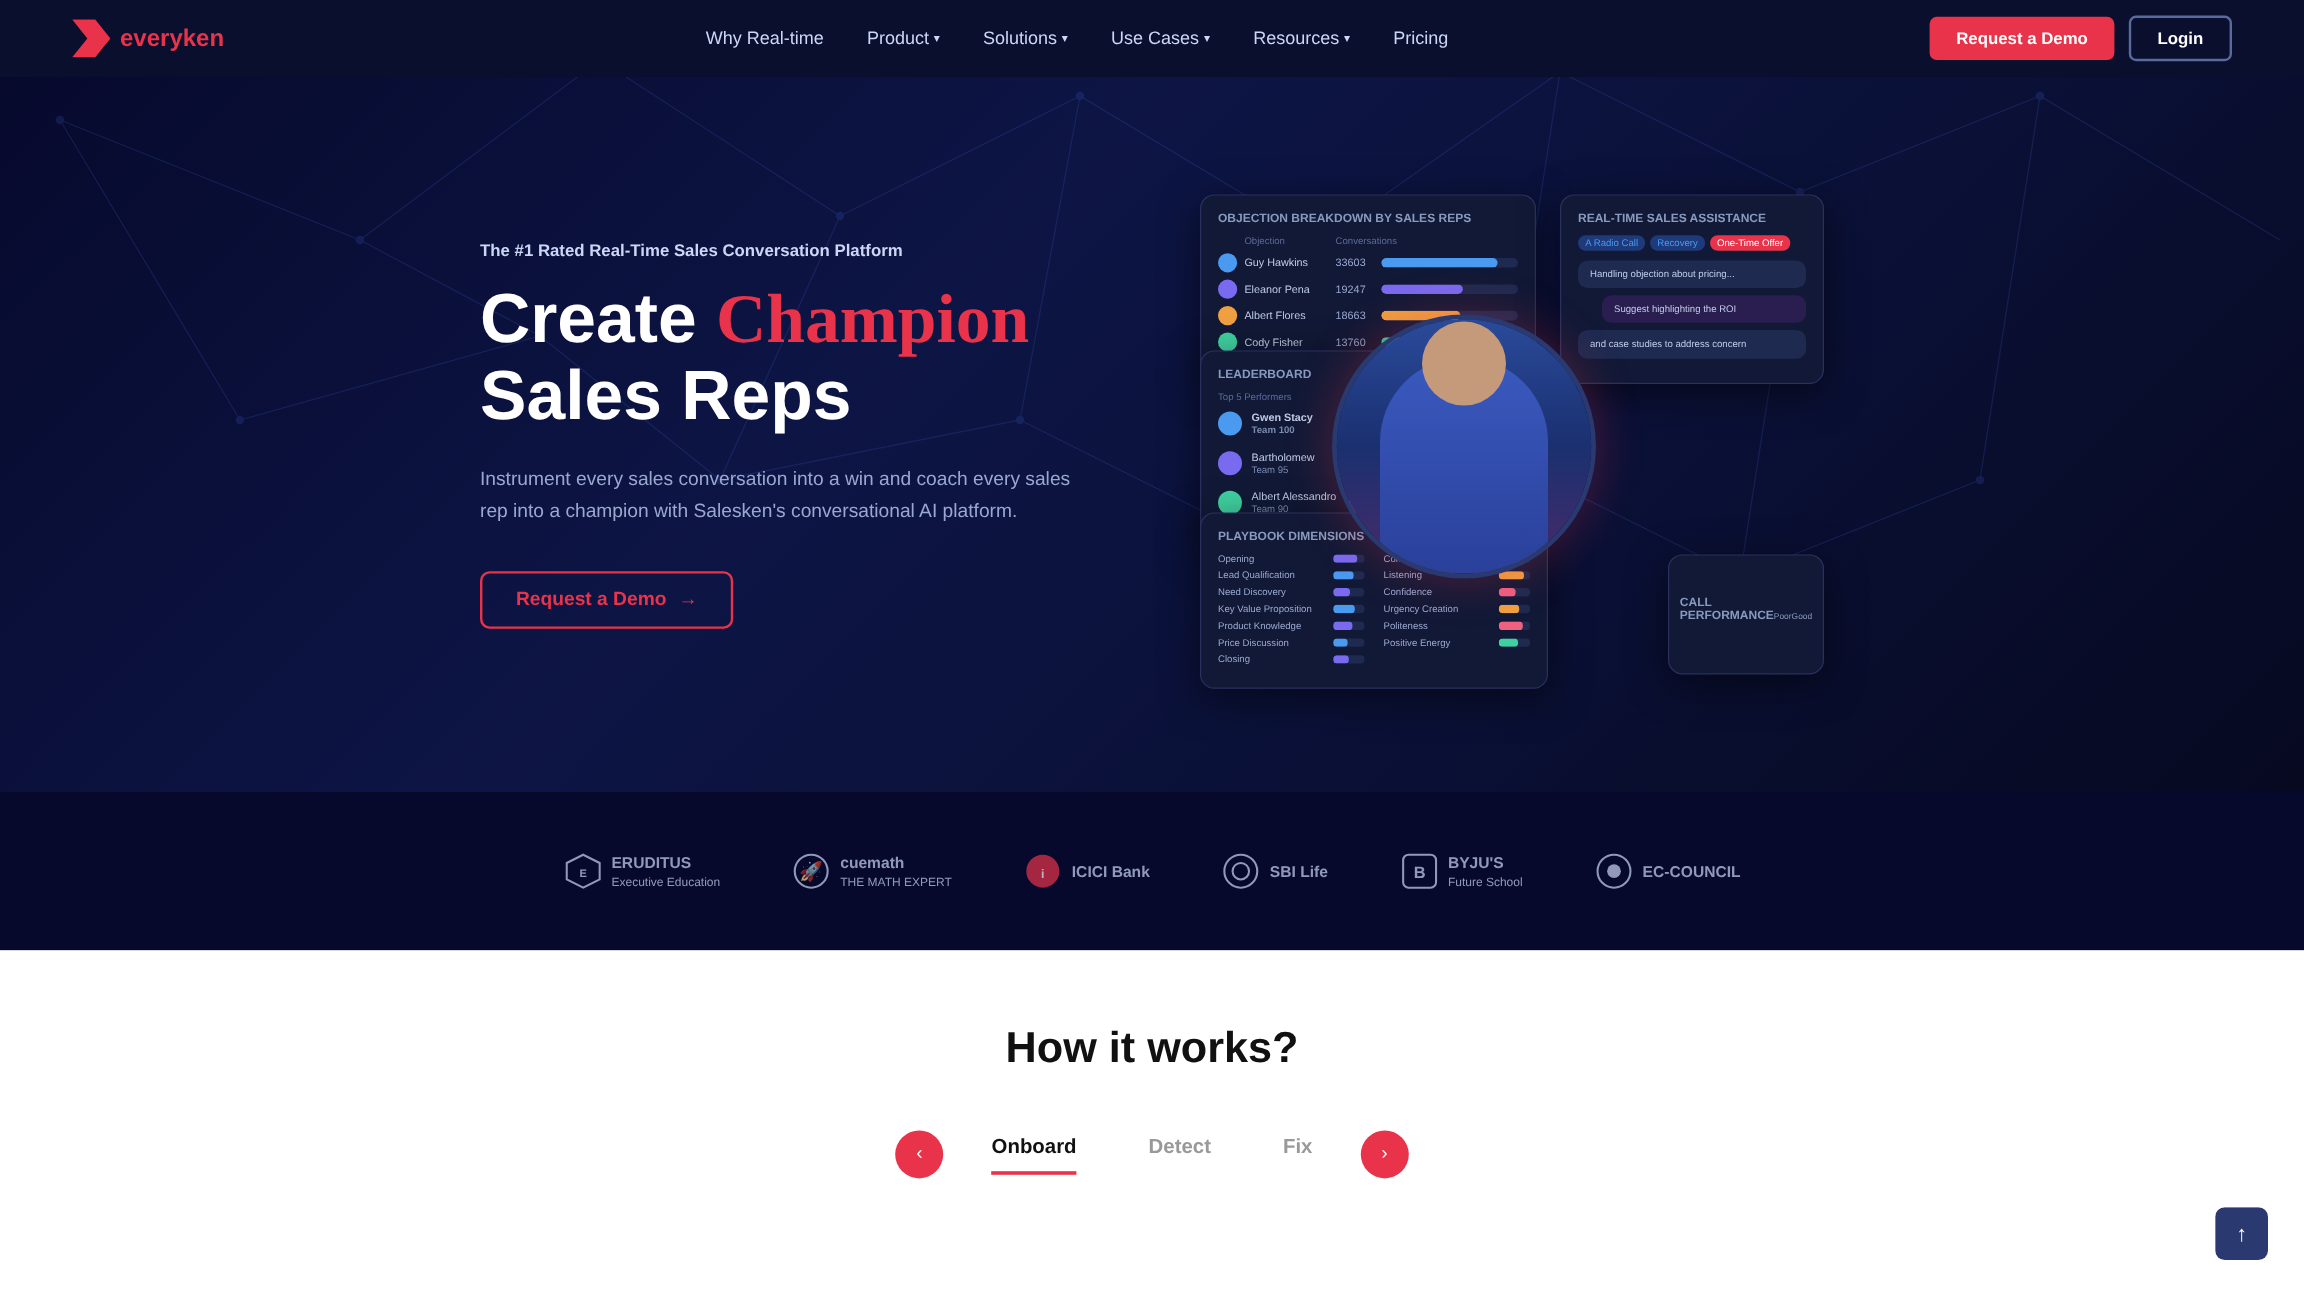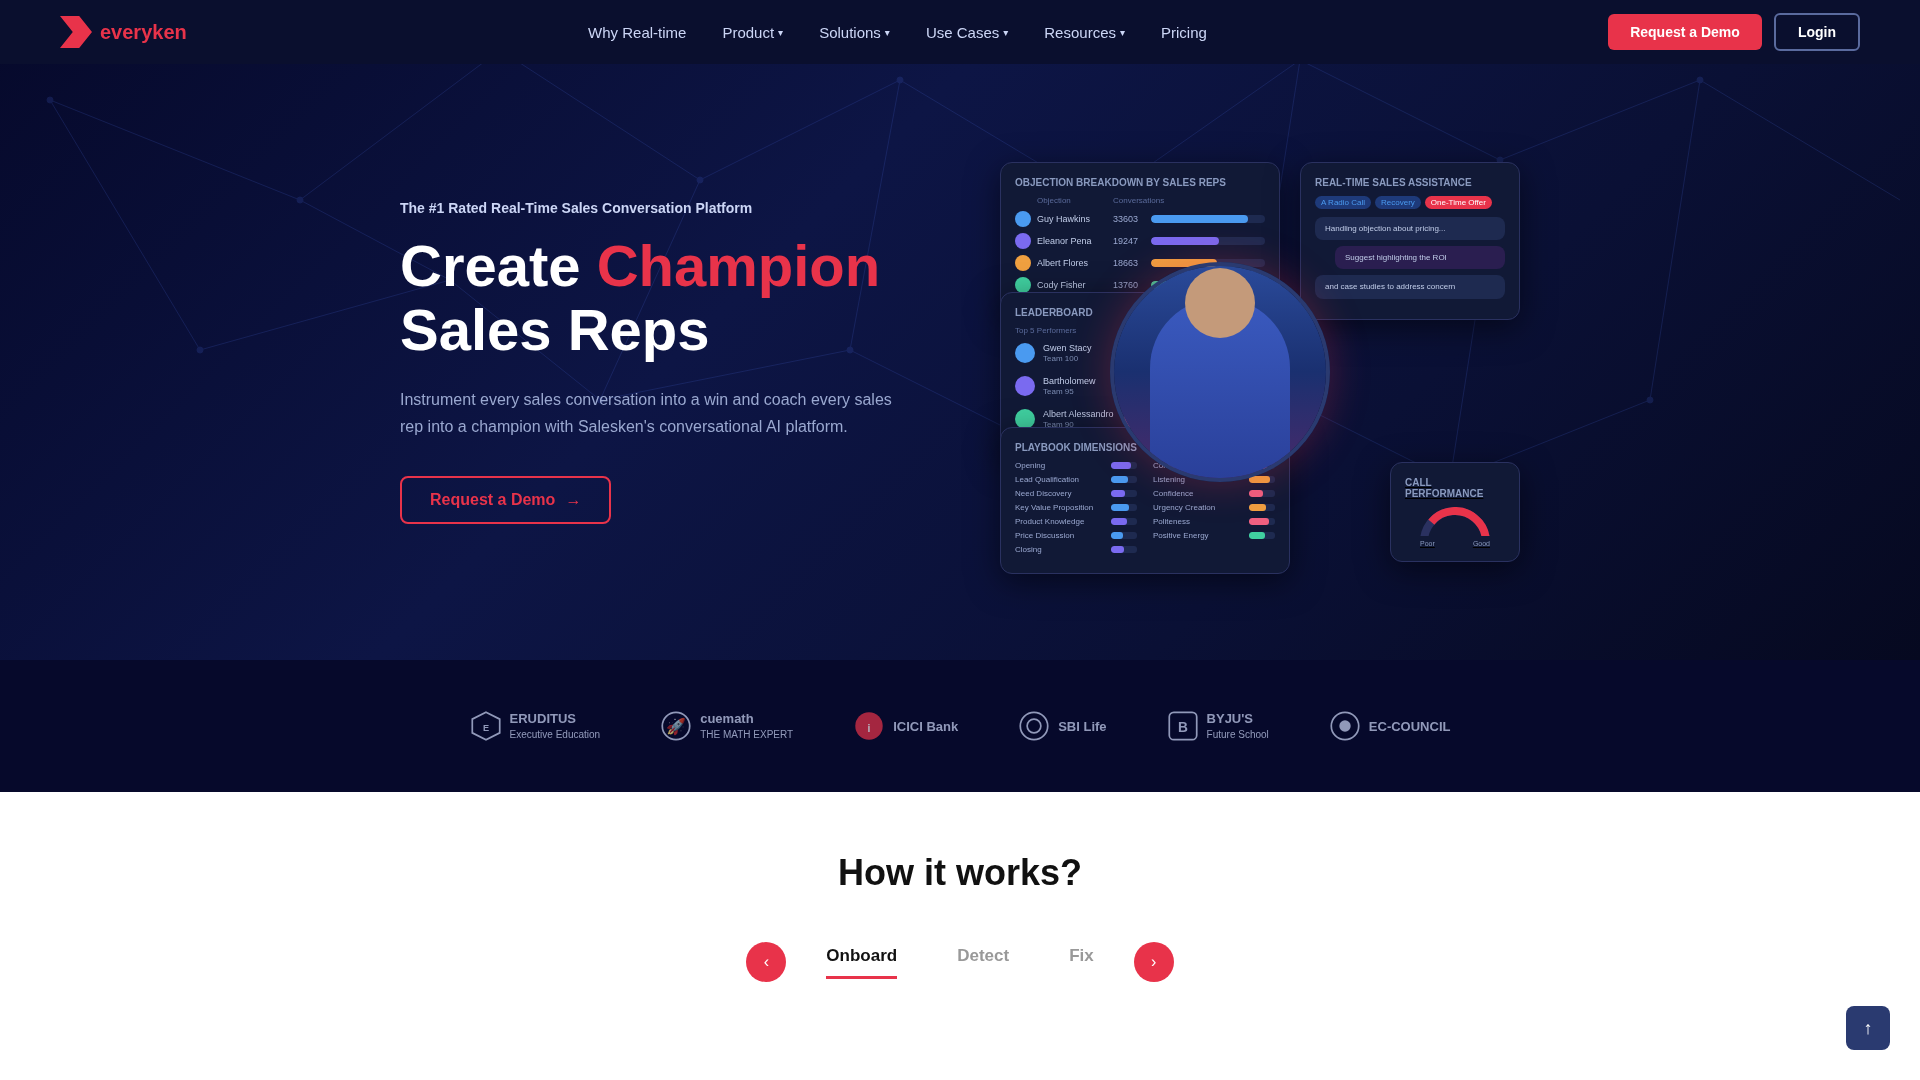--- a/index.html
+++ b/index.html
@@ -45,21 +45,21 @@
       opacity: 0.18; pointer-events: none;
     }
     .hero-content {
       position: relative; z-index: 2;
       display: flex; align-items: center; justify-content: space-between;
       width: 100%; max-width: 1200px; margin: 0 auto; padding: 60px 40px;
     }
     .hero-left { max-width: 500px; }
     .hero-tag { color: #ccd6f6; font-size: 14px; margin-bottom: 18px; font-weight: 700; }
     .hero-h1 { font-size: 58px; font-weight: 800; color: #fff; line-height: 1.1; margin-bottom: 24px; }
-    .hero-h1 .accent { color: #e8334a; }
+    .hero-h1 .accent { color: #e8334a; font-family: Liberation Serif, serif; }
     .hero-desc { color: #9aa8d0; font-size: 16px; line-height: 1.7; margin-bottom: 36px; }
     .btn-demo-hero {
       display: inline-flex; align-items: center; gap: 10px;
       background: transparent; color: #e8334a; border: 2px solid #e8334a;
       padding: 13px 28px; border-radius: 8px; font-size: 16px; font-weight: 600; cursor: pointer;
     }
 
     
     .hero-right { position: relative; width: 520px; height: 400px; flex-shrink: 0; }
     .dashboard-card {
@@ -86,21 +86,21 @@
     .pb-row { display: flex; align-items: center; gap: 6px; margin-bottom: 5px; }
     .pb-label { color: #9aa8d0; font-size: 8px; width: 90px; flex-shrink: 0; }
     .pb-bar-track { flex: 1; height: 7px; background: #1e2a50; border-radius: 3px; overflow: hidden; }
     .pb-bar-fill { height: 100%; border-radius: 3px; }
     
     .card-rta { top: 0; right: 0; width: 220px; }
     .rta-bubble { background: #1e2a50; border-radius: 8px; padding: 6px 10px; margin-bottom: 6px; }
     .rta-text { color: #c0cce8; font-size: 8px; line-height: 1.4; }
     .rta-bubble-right { background: #2a1e50; border-radius: 8px; padding: 6px 10px; margin-bottom: 6px; margin-left: 20px; }
     
-    .card-cp { bottom: 0; right: 0; width: 130px; height: 100px; display: flex; flex-direction: column; align-items: center; justify-content: center; text-decoration: underline; }
+    .card-cp { bottom: 0; right: 0; width: 130px; height: 100px; display: flex; flex-direction: row; align-items: center; justify-content: center; }
     .gauge-wrap { position: relative; width: 70px; height: 40px; overflow: hidden; }
     .gauge-bg { width: 70px; height: 70px; border-radius: 50%; border: 8px solid #2a3160; position: absolute; top: 0; clip-path: inset(0 0 50% 0); }
     .gauge-fill { width: 70px; height: 70px; border-radius: 50%; border: 8px solid #e8334a; position: absolute; top: 0; clip-path: inset(0 0 50% 0); transform: rotate(40deg); }
     
     .person-circle {
       position: absolute; top: 100px; left: 110px; z-index: 10;
       width: 220px; height: 220px; border-radius: 50%; overflow: hidden;
       border: 4px solid #2a3a70; box-shadow: 0 0 40px rgba(232,51,74,0.3);
     }
     .person-inner {
@@ -297,21 +297,21 @@
       </div>
     </div>
           </div>
       </div>
 
       <div class="dashboard-card card-lb">
         <div class="card-title">Leaderboard</div>
         <div style="color:#5a6a9a;font-size:8px;margin-bottom:8px">Top 5 Performers</div>
         <div id="lb-rows">
             <div style="display: flex; gap: 8px; margin-bottom: 6px;">
-              <div class="lb-row" style="flex: 1 1 0%;">
+              <div class="lb-row" style="flex: 1 1 0%; font-weight: bold;">
         <div class="lb-av" style="background:#4a9af0"></div>
         <div>
           <div class="lb-name">Gwen Stacy</div>
           <div class="lb-score">Team 100</div>
         </div>
       </div>
               <div class="lb-row" style="flex: 1 1 0%;">
         <div class="lb-av" style="background:#e8334a"></div>
         <div>
           <div class="lb-name">Kathryn Murphy</div>

